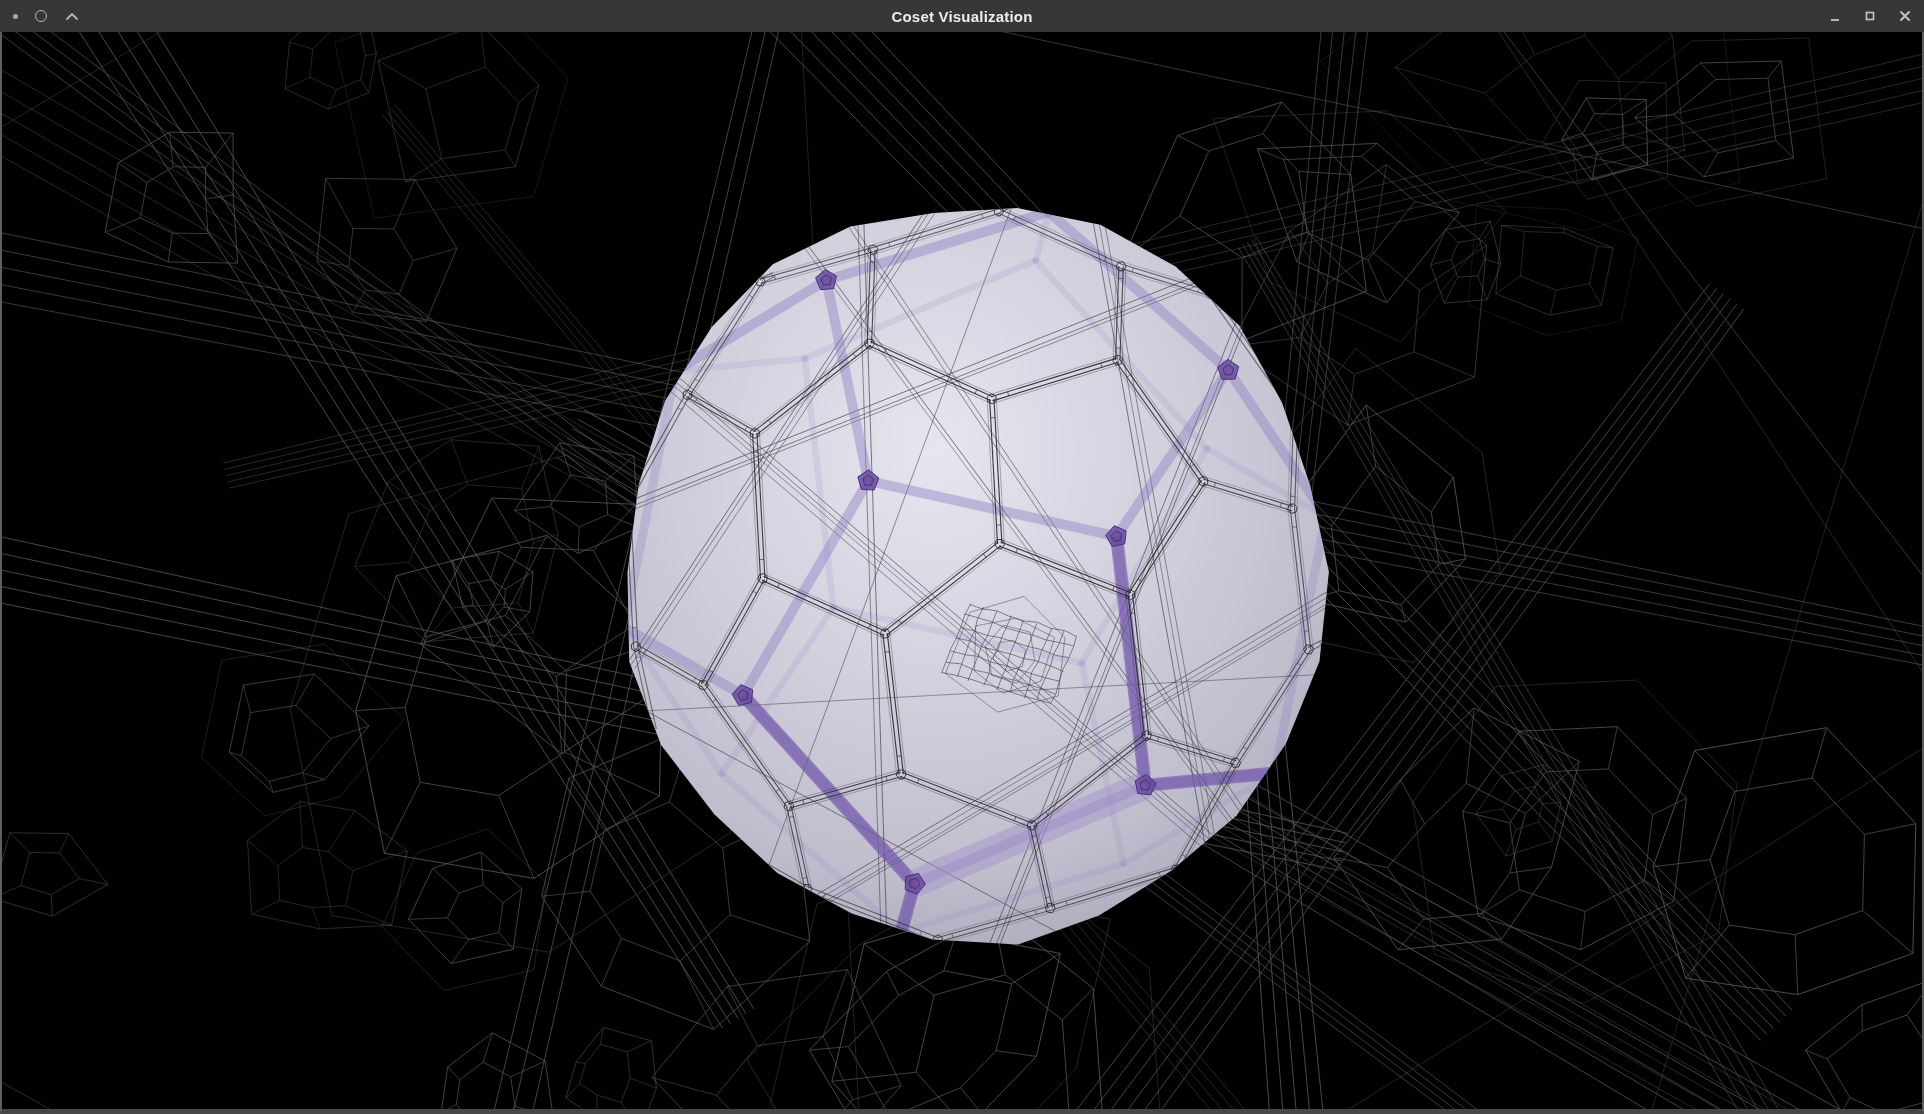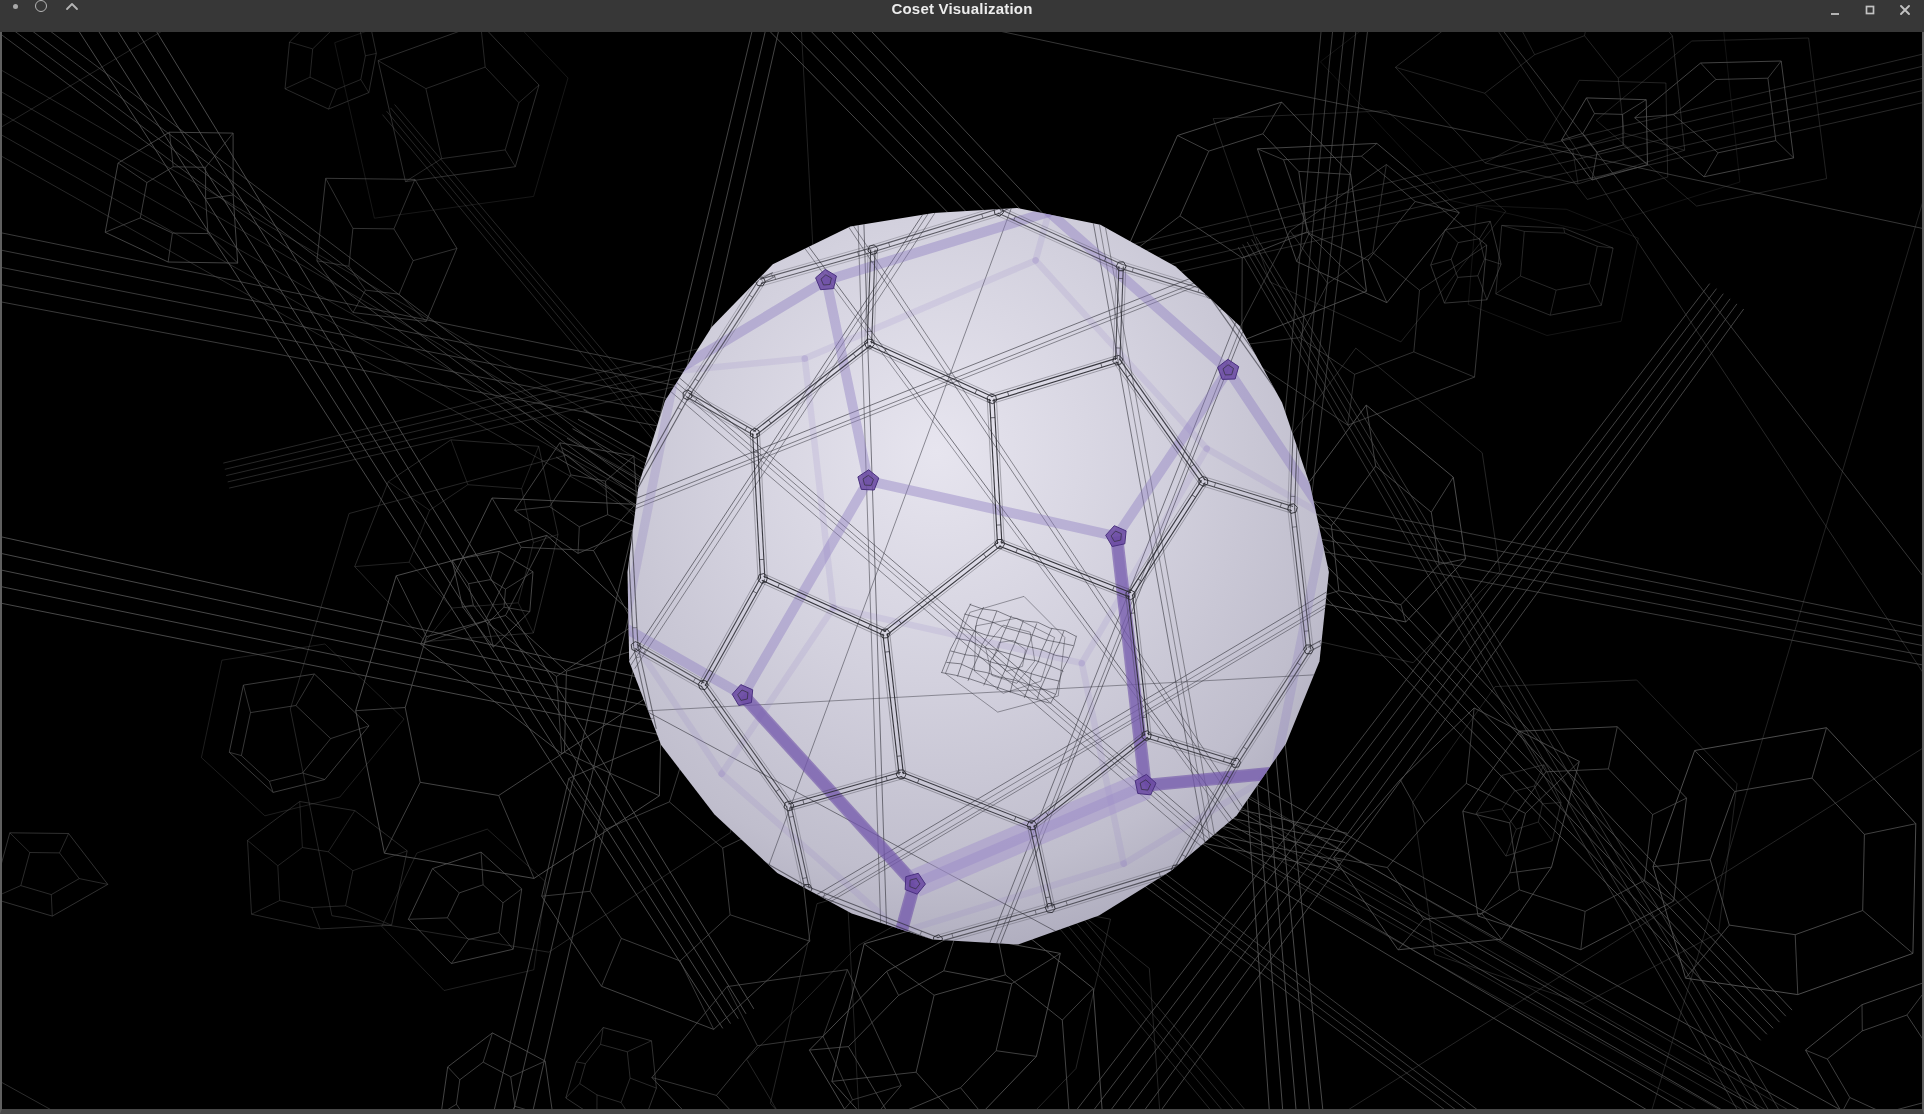--- a/index.html
+++ b/index.html
@@ -2,21 +2,21 @@
 <html style="--bg: #000000; --titlebar: #373737; --titletext: #ededed; --ctrl: #c2c2c2; --frame: #5f5f5f; --frame-bottom: #474747;"><head>
 <meta charset="utf-8">
 <style>
   :root{
     --bg:#000000; --titlebar:#373737; --titletext:#ededed; --ctrl:#c2c2c2;
     --frame:#5f5f5f; --frame-bottom:#474747;
   }
   *{box-sizing:border-box;}
   body{margin:0;background:#111;font-family:"Liberation Sans",sans-serif;}
   .window{width:1924px;height:1114px;background:var(--bg);display:flex;flex-direction:column;overflow:hidden;}
-  .titlebar{flex:0 0 32px;height:32px;background:var(--titlebar);display:flex;align-items:flex-start;position:relative;user-select:none;}
+  .titlebar{flex:0 0 32px;height:32px;background:var(--titlebar);display:flex;align-items:center;position:relative;user-select:none;}
   .tb-title{position:absolute;left:0;right:0;text-align:center;color:var(--titletext);
     font-weight:bold;font-size:15px;letter-spacing:0.2px;pointer-events:none;}
   .tb-left{display:flex;align-items:center;gap:17px;padding-left:13px;z-index:1;}
   .tb-right{margin-left:auto;display:flex;align-items:center;gap:15px;padding-right:9px;z-index:1;}
   .dot{width:5px;height:5px;border-radius:50%;background:#a9a9a9;display:inline-block;}
   .ring{width:12px;height:12px;border-radius:50%;border:1.6px solid #b5b5b5;display:inline-block;background:transparent;}
   .icon-btn{display:inline-flex;align-items:center;justify-content:center;width:20px;height:20px;cursor:pointer;}
   .viewport{flex:1;position:relative;background:var(--bg);
     border-left:2px solid var(--frame);border-right:2px solid var(--frame);
     border-bottom:5px solid var(--frame-bottom);overflow:hidden;}

